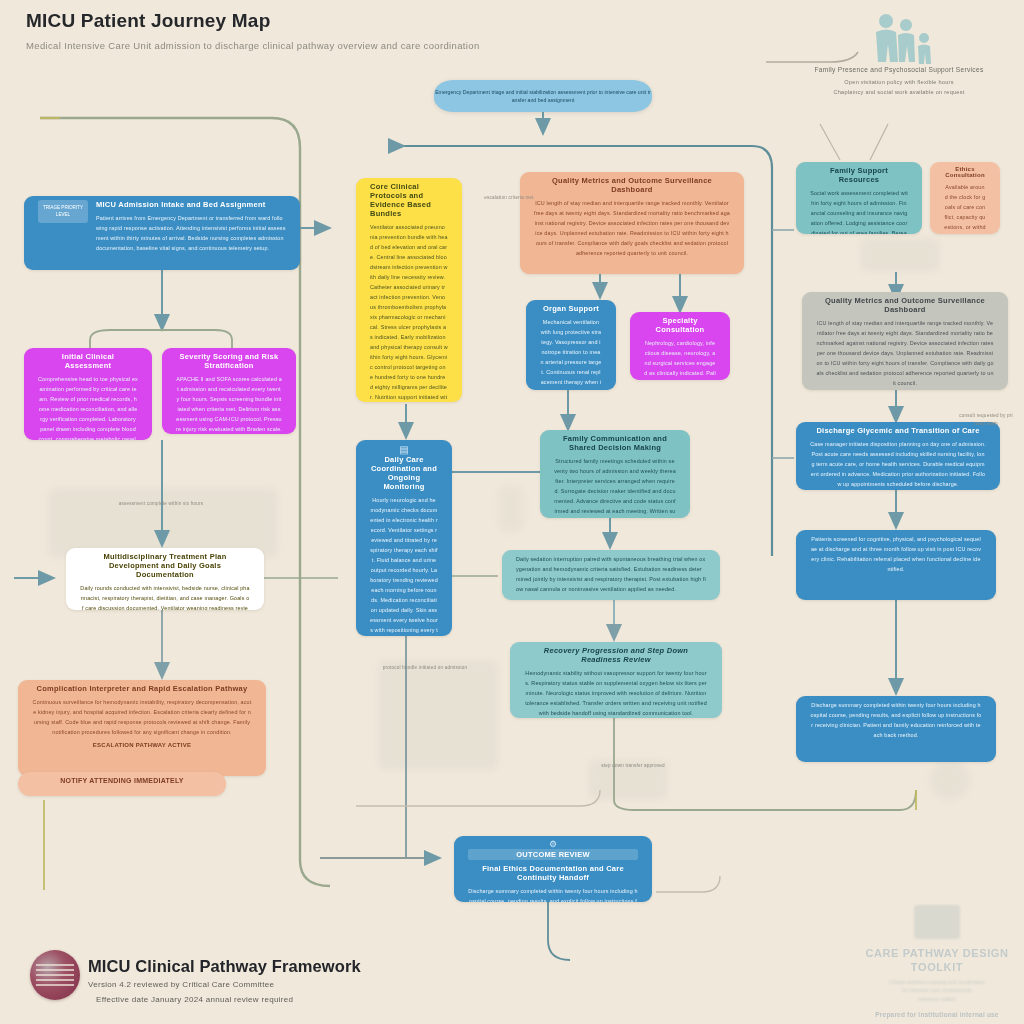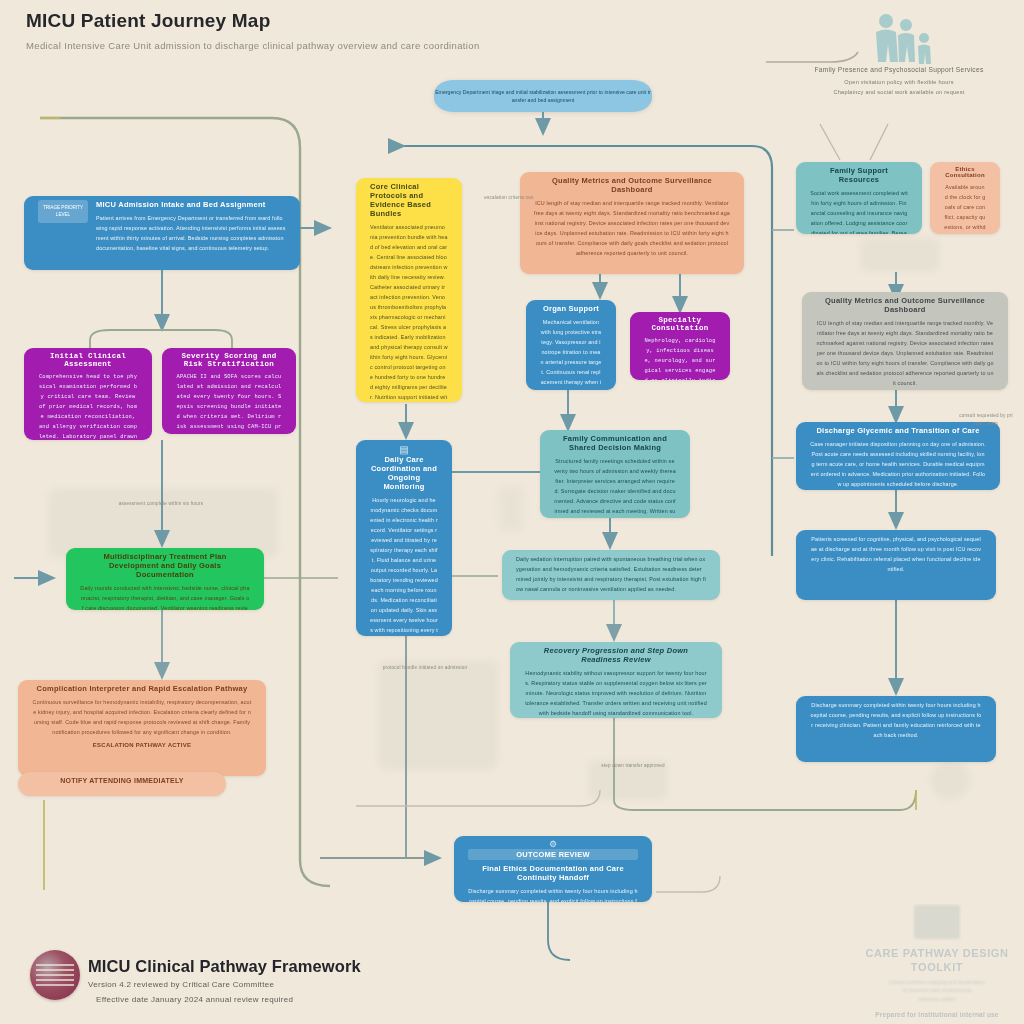--- a/index.html
+++ b/index.html
@@ -50,29 +50,29 @@
     letter-spacing:.15px;
     filter:blur(.55px);
     word-break:break-all;
     text-align:center;
   }
   .node.left .bd,.node.left .hd{text-align:left;}
 
   
   .blue   {background:#3b8ec4;color:#eaf4fb;}
   .blue .hd{color:#ffffff;}
-  .blue2  {background:#a21caf;color:#e8f1f8;font-family:Liberation Mono, monospace;}
+  .blue2  {background:#d946ef;color:#e8f1f8;}
   .blue2 .hd{color:#ffffff;}
   .teal   {background:#7ec2c4;color:#1f4f57;}
   .teal .hd{color:#17444c;}
   .teal2  {background:#8ec9cb;color:#204f57;}
   .teal2 .hd{color:#17444c;font-style:italic;}
   .olive  {background:#fde047;color:#4d5520;}
   .olive .hd{color:#434a16;}
-  .mustard{background:#22c55e;color:#534a08;}
+  .mustard{background:#ffffff;color:#534a08;}
   .mustard .hd{color:#4a4205;}
   .peach  {background:#f1b795;color:#8a462a;}
   .peach .hd{color:#7d3c20;}
   .peach2 {background:#f3c0a4;color:#8d4a2d;}
   .peach2 .hd{color:#7d3c20;}
   .gray   {background:#c4c5bd;color:#4d5156;}
   .gray .hd{color:#41464b;}
 
   
   .banner{

